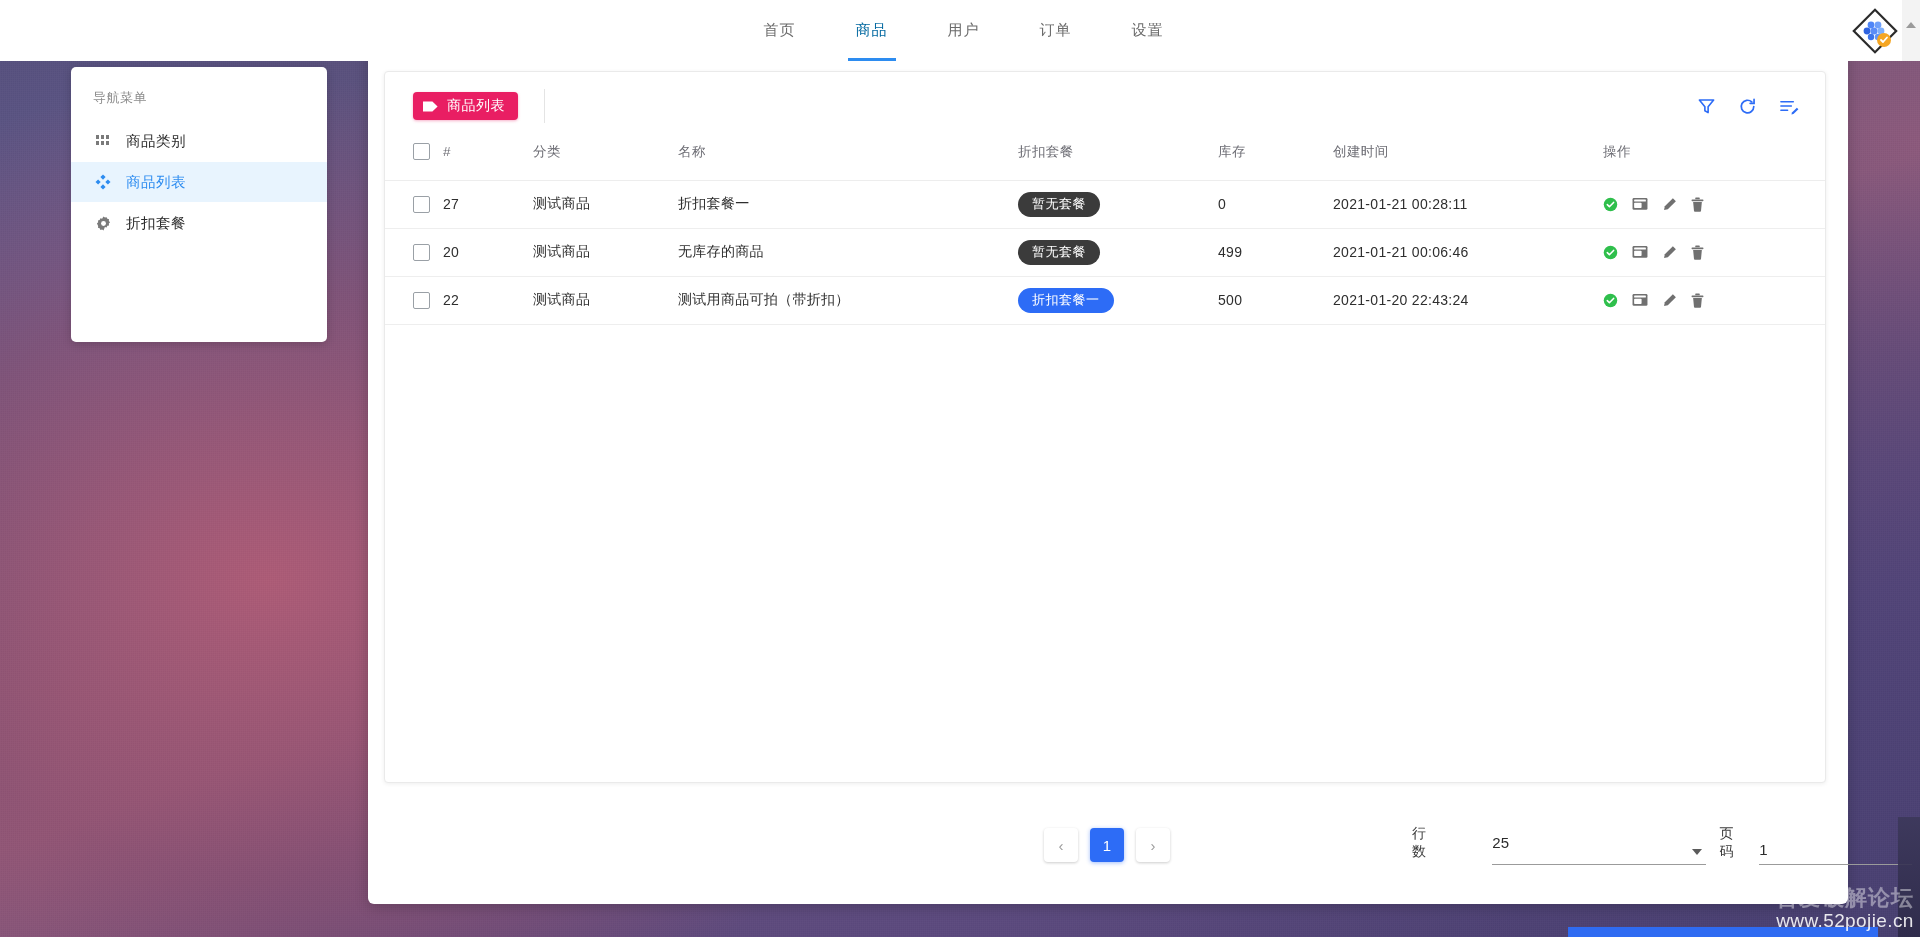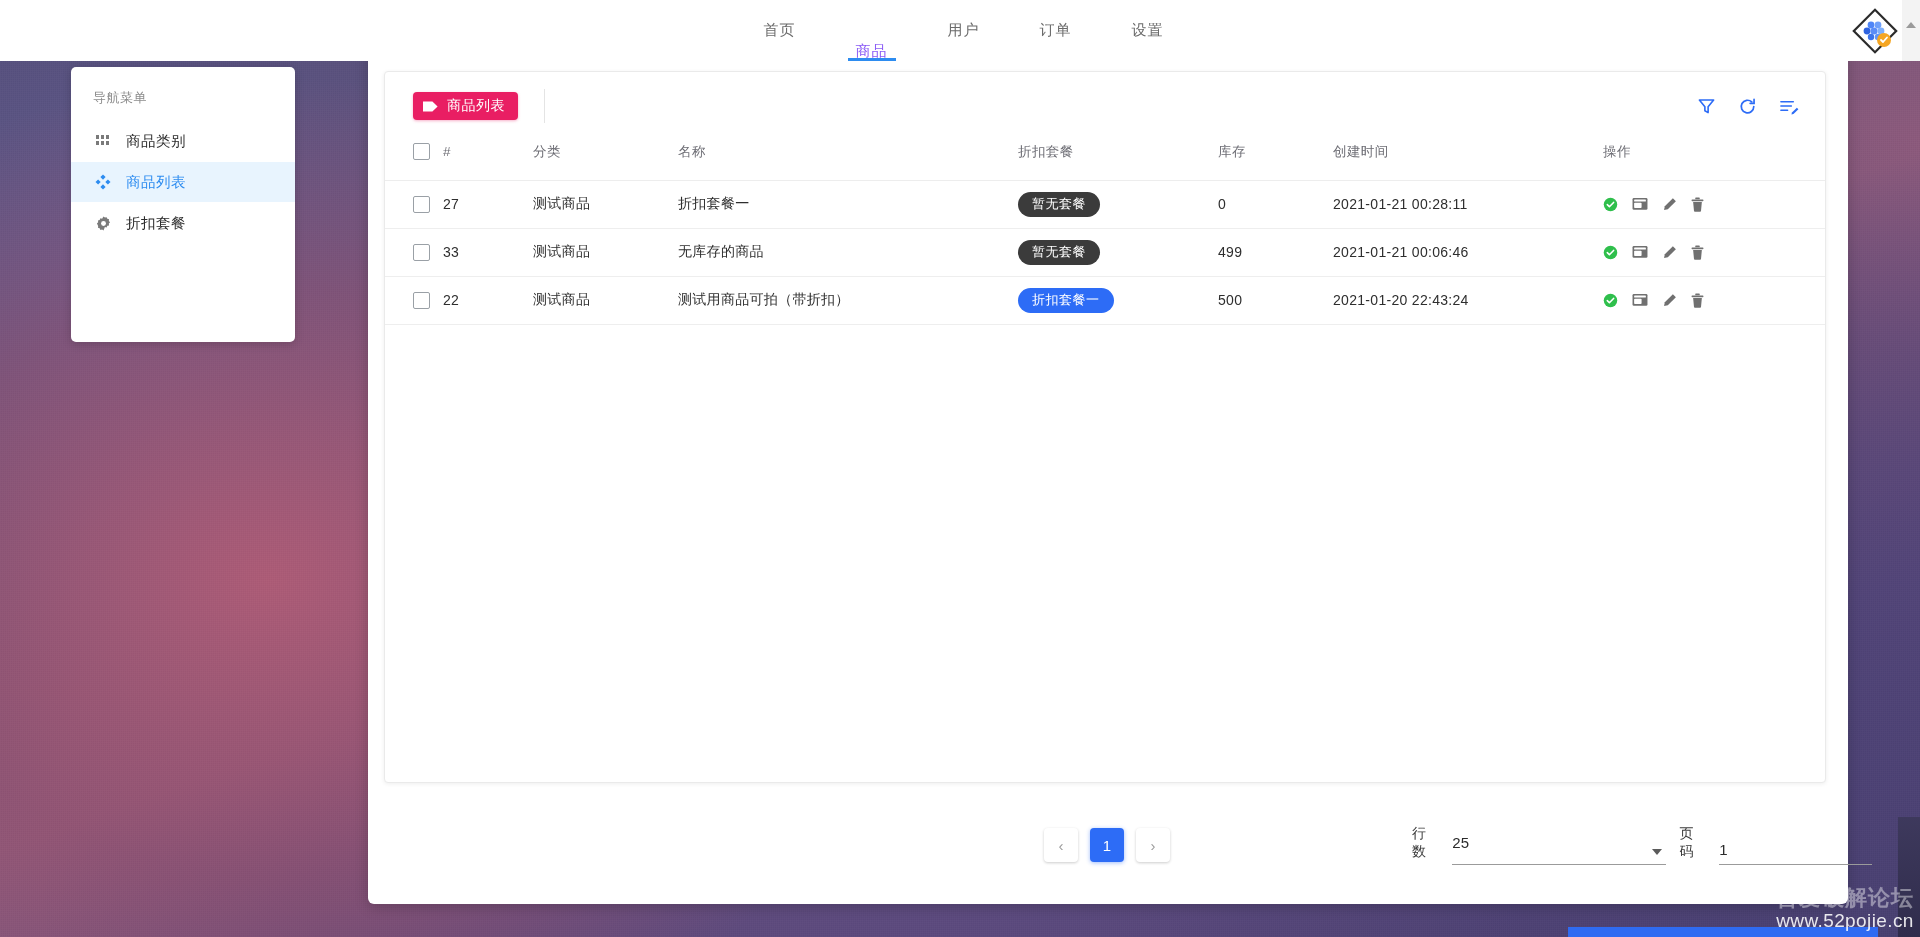--- a/index.html
+++ b/index.html
@@ -51,21 +51,21 @@
     position: relative;
     min-width: 92px;
     display: flex; align-items: center; justify-content: center;
     font-size: 15px;
     color: #6b6b6b;
     letter-spacing: 1px;
     cursor: pointer;
     padding: 0 28px;
     user-select: none;
   }
-  .nav-tab.active { color: #8b5cf6; align-items: flex-end; }
+  .nav-tab.active { color: #0369a1; }
   .nav-tab.active::after {
     content: "";
     position: absolute; left: 22px; right: 22px; bottom: 0;
     height: 3px; background: #2d8cf0;
   }
 
   #brand-logo {
     position: absolute; right: 22px; top: 8px;
     width: 46px; height: 46px;
   }
@@ -78,21 +78,21 @@
     position: absolute; left: 4px; top: 22px;
     width: 0; height: 0;
     border-left: 5px solid transparent;
     border-right: 5px solid transparent;
     border-bottom: 6px solid #9a9a9a;
   }
 
   
   #sidebar {
     position: absolute; left: 71px; top: 67px;
-    width: 224px; height: 275px;
+    width: 256px; height: 275px;
     background: #ffffff;
     border-radius: 5px;
     box-shadow: 0 2px 10px rgba(0,0,0,0.18);
     z-index: 10;
     overflow: hidden;
   }
   #sidebar-title {
     font-size: 13px; color: #8c8c8c;
     padding: 22px 0 14px 22px;
     letter-spacing: .5px;
@@ -241,21 +241,21 @@
     width: 34px; height: 34px;
     border-radius: 4px;
     background: #ffffff;
     box-shadow: 0 1px 3px rgba(0,0,0,0.2);
     display: flex; align-items: center; justify-content: center;
     cursor: pointer;
     color: #9b9b9b; font-size: 15px;
   }
   .pg-btn.current { background: #2d6cf6; color: #ffffff; font-size: 15px; box-shadow: 0 1px 4px rgba(45,108,246,.45); }
 
-  #rows-group { display: flex; align-items: flex-end; margin-left: 242px; }
+  #rows-group { display: flex; align-items: flex-end; margin-left: 242px; gap: 40px; }
   .fld-label { font-size: 14px; color: #3a3a3a; margin-right: 13px; padding-bottom: 4px; letter-spacing: .5px; }
   .select-field {
     position: relative;
     width: 226px;
     border-bottom: 1px solid #9b9b9b;
     padding-bottom: 12px;
     cursor: pointer;
   }
   .select-field .val { font-size: 15px; color: #2b2b2b; }
   .select-field .caret {
@@ -476,21 +476,21 @@
                     <rect x="4.6" y="0.4" width="4.8" height="1.9" rx="0.6" fill="currentColor"></rect>
                     <rect x="0.6" y="2.6" width="12.8" height="1.8" rx="0.7" fill="currentColor"></rect>
                     <path d="M2.3 5.2h9.4l-0.9 9.6a1 1 0 0 1-1 .9H4.2a1 1 0 0 1-1-.9z" fill="currentColor"></path>
                   </svg>
                 </span>
               </span>
             </td>
           </tr>
           <tr>
             <td class="col-chk"><span class="chk"></span></td>
-            <td class="col-id">33</td>
+            <td class="col-id">20</td>
             <td class="col-cat">测试商品</td>
             <td class="col-name">无库存的商品</td>
             <td class="col-pkg"><span class="pill dark">暂无套餐</span></td>
             <td class="col-stock">499</td>
             <td class="col-time">2021-01-21 00:06:46</td>
             <td class="col-ops">
               <span class="ops">
                 <span class="op-ico" style="color:#2fbf4c">
                   <svg width="15" height="15" viewBox="0 0 16 16">
                     <circle cx="8" cy="8" r="7.2" fill="currentColor"></circle>

